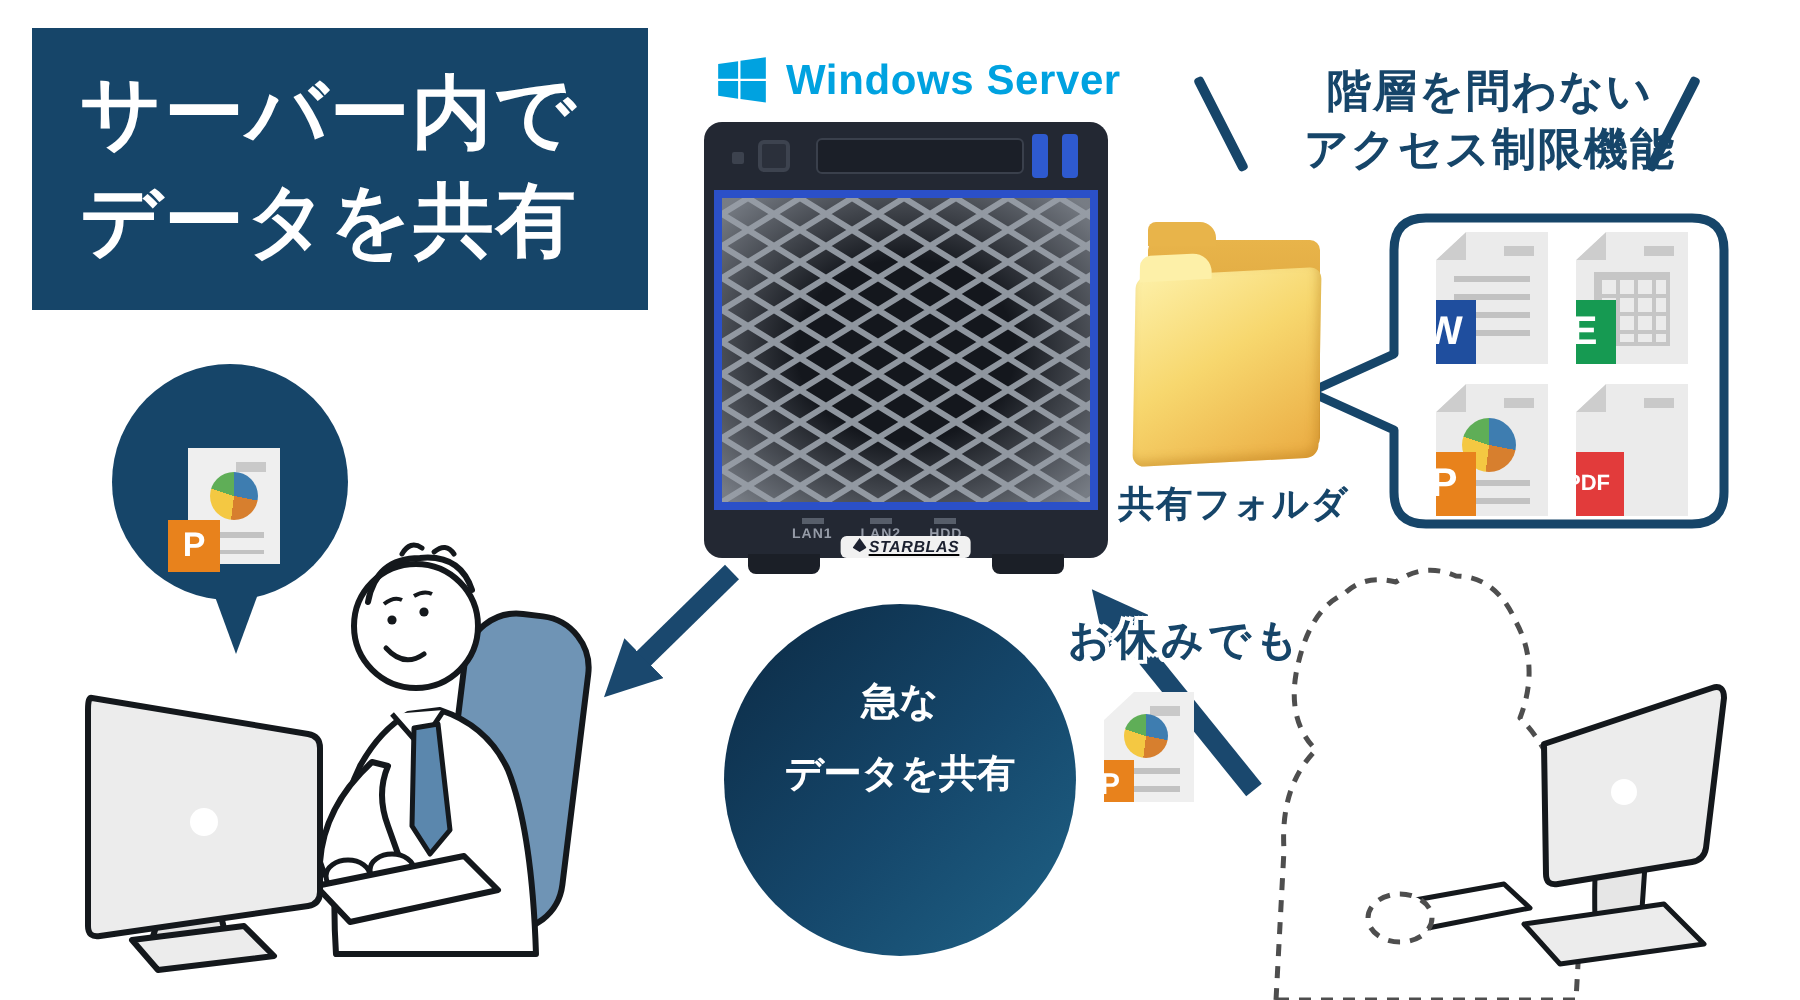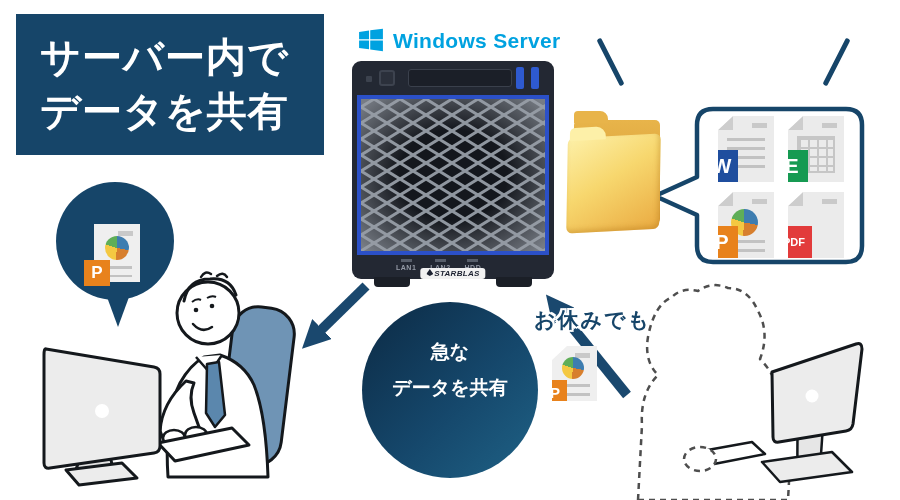--- a/index.html
+++ b/index.html
@@ -24,21 +24,21 @@
   .nas-usb{position:absolute;top:6px;width:8px;height:22px;background:#2e5ad0;border-radius:2px;}
   .nas-usb.u1{right:30px;} .nas-usb.u2{right:15px;}
   .nas-mesh{position:absolute;left:5px;top:34px;width:192px;height:160px;border:4px solid #2b50c8;box-sizing:border-box;background:#14171d;overflow:hidden;}
   .mesh-vignette{position:absolute;left:0;top:0;right:0;bottom:0;
     background:radial-gradient(ellipse at 50% 50%, rgba(20,23,29,0) 42%, rgba(152,158,167,.75) 96%);}
   .nas-ports{position:absolute;left:44px;top:198px;display:flex;gap:14px;}
   .port{display:flex;flex-direction:column;align-items:center;gap:2px;}
   .port-dash{width:11px;height:3px;background:#575e6a;}
   .port-label{font-size:7px;color:#959ba7;font-weight:bold;letter-spacing:.5px;}
   .nas-brand{position:absolute;left:50%;top:207px;transform:translateX(-50%);background:#f1f1f1;border-radius:3px;
-    padding:1px 6px;display:flex;align-items:flex-start;gap:1px;}
+    padding:1px 6px;display:flex;align-items:flex-start;gap:1px;text-decoration:underline;}
   .brand-glyph{width:7px;height:7px;background:#1c2130;clip-path:polygon(50% 0,100% 70%,50% 100%,0 70%);}
   .brand-text{font-size:8px;font-weight:bold;font-style:italic;color:#1c2130;letter-spacing:.3px;}
   .nas-foot{position:absolute;bottom:0;width:36px;height:10px;background:#1b1f27;border-radius:0 0 4px 4px;}
   .nas-foot.fl{left:22px;} .nas-foot.fr{right:22px;}
 
   
   .access-note{left:604px;top:31px;width:282px;text-align:center;color:#164569;font-weight:bold;
     font-size:22px;line-height:29px;letter-spacing:1px;z-index:5;}
   .slash{width:5px;height:52px;background:#164569;border-radius:2px;z-index:5;}
   .slash-left{left:608px;top:36px;transform:rotate(-27deg);}
@@ -210,20 +210,24 @@
     <div class="nas-brand">
       <span class="brand-glyph"></span>
       <span class="brand-text">STARBLAS</span>
     </div>
     <div class="nas-foot fl"></div>
     <div class="nas-foot fr"></div>
   </div>
 
   <div class="abs slash slash-left"></div>
   <div class="abs slash slash-right"></div>
+  <div class="abs access-note">
+    <div>階層を問わない</div>
+    <div>アクセス制限機能</div>
+  </div>
 
   <svg class="abs bubble-svg" width="236" height="172" viewBox="0 0 236 172">
     <path d="M73 9 H206 Q222 9 222 25 V146 Q222 162 206 162 H73 Q57 162 57 146 V115 L15 96 L57 77 V25 Q57 9 73 9 Z" fill="#fff" stroke="#164569" stroke-width="4.5" stroke-linejoin="round"></path>
   </svg>
 
   <div class="abs doc grid-doc doc-word">
     <div class="doc-fold"></div>
     <div class="doc-mark"></div>
     <div class="doc-lines"></div>
     <div class="file-badge badge-word">W</div>
@@ -244,20 +248,21 @@
   <div class="abs doc grid-doc doc-pdf">
     <div class="doc-fold"></div>
     <div class="doc-mark"></div>
     <div class="file-badge badge-pdf">PDF</div>
   </div>
 
   <div class="abs folder">
     <div class="folder-back"></div>
     <div class="folder-front"></div>
   </div>
+  <div class="abs folder-label">共有フォルダ</div>
 
   <div class="abs edit-pin">
     <div class="doc pin-doc abs">
       <div class="doc-mark"></div>
       <div class="doc-pie"></div>
       <div class="doc-lines"></div>
       <div class="file-badge badge-ppt">P</div>
     </div>
   </div>
   <div class="abs pin-tail"></div>

